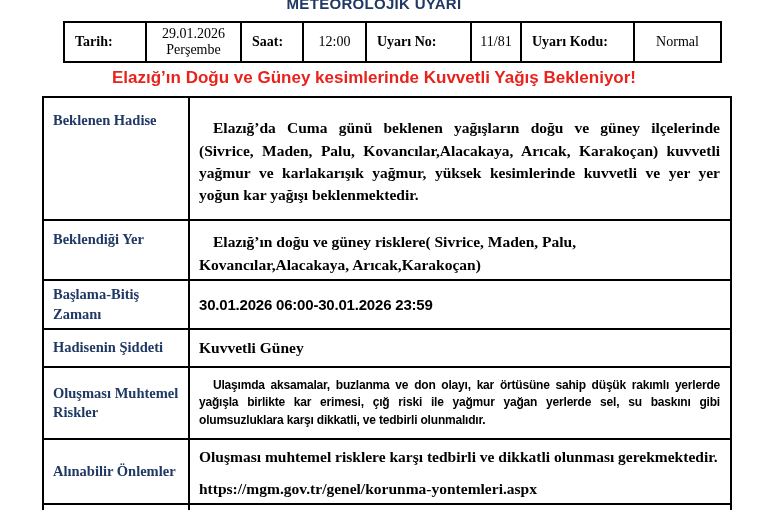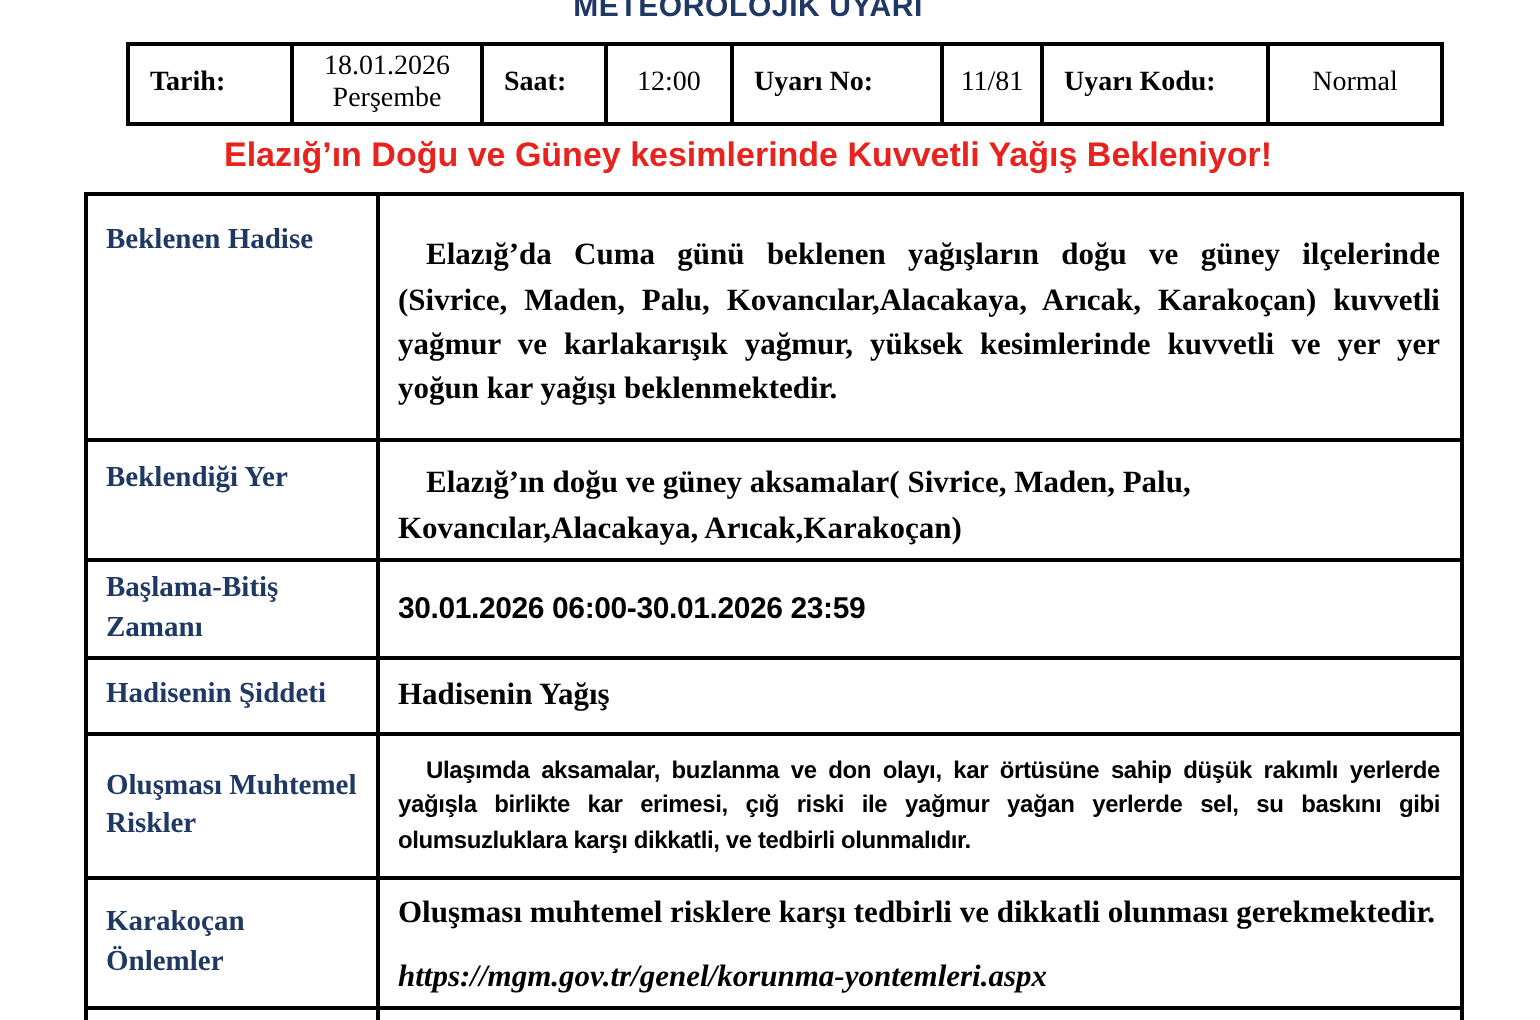--- a/index.html
+++ b/index.html
@@ -78,21 +78,21 @@
     font-size: 15.5px;
     padding: 3px 10px 3px 9px;
     line-height: 1.45;
   }
   td.serif { font-family: "Liberation Serif", serif; }
   td.sans  { font-family: "Liberation Sans", sans-serif; font-size: 12px; letter-spacing: -0.2px; line-height: 1.45; }
   td.justify { text-align: justify; }
   td.top-align { vertical-align: top; padding-top: 10px; }
   .indent { text-indent: 14px; }
   .measure-line1 { margin-top: 2px; }
-  .measure-line2 { margin-top: 9px; font-style: italic; }
+  .measure-line2 { margin-top: 9px; }
   td.center-content { text-align: center; }
 
   
   tr.r1 td { height: 104px; }
   tr.r2 td { height: 45px; }
   tr.r3 td { height: 34px; }
   tr.r4 td { height: 28px; }
   tr.r5 td { height: 62px; }
   tr.r6 td { height: 45px; }
   tr.r7 td { height: 64px; }
@@ -111,21 +111,21 @@
         <col style="width:62px">
         <col style="width:63px">
       <col style="width:105px">
         <col style="width:50px">
         <col style="width:113px">
         <col style="width:87px">
     </colgroup>
     <tbody>
         <tr>
       <td class="lbl">Tarih:</td>
-      <td class="val">18.01.2026 Perşembe</td>
+      <td class="val">29.01.2026 Perşembe</td>
       <td class="lbl">Saat:</td>
       <td class="val">12:00</td>
       <td class="lbl">Uyarı No:</td>
       <td class="val">11/81</td>
       <td class="lbl">Uyarı Kodu:</td>
       <td class="val">Normal</td>
     </tr>
   </tbody>
     </table>
 
@@ -138,40 +138,40 @@
     </colgroup>
 
     <tbody>
         <tr class="r1">
       <td class="row-label top">Beklenen Hadise</td>
       <td class="row-content serif justify top-align indent">Elazığ’da Cuma günü beklenen yağışların doğu ve güney ilçelerinde (Sivrice, Maden, Palu, Kovancılar,Alacakaya, Arıcak, Karakoçan) kuvvetli yağmur ve karlakarışık yağmur, yüksek kesimlerinde kuvvetli ve yer yer yoğun kar yağışı beklenmektedir.</td>
     </tr>
 
     <tr class="r2">
       <td class="row-label top2">Beklendiği Yer</td>
-      <td class="row-content serif top-align indent">Elazığ’ın doğu ve güney aksamalar( Sivrice, Maden, Palu, Kovancılar,Alacakaya, Arıcak,Karakoçan)</td>
+      <td class="row-content serif top-align indent">Elazığ’ın doğu ve güney risklere( Sivrice, Maden, Palu, Kovancılar,Alacakaya, Arıcak,Karakoçan)</td>
     </tr>
 
     <tr class="r3">
       <td class="row-label">Başlama-Bitiş Zamanı</td>
       <td class="row-content sans" style="font-size:15px;">30.01.2026 06:00-30.01.2026 23:59</td>
     </tr>
 
     <tr class="r4">
       <td class="row-label">Hadisenin Şiddeti</td>
-      <td class="row-content serif">Hadisenin Yağış</td>
+      <td class="row-content serif">Kuvvetli Güney</td>
     </tr>
 
     <tr class="r5">
       <td class="row-label">Oluşması Muhtemel Riskler</td>
       <td class="row-content sans justify indent">Ulaşımda aksamalar, buzlanma ve don olayı, kar örtüsüne sahip düşük rakımlı yerlerde yağışla birlikte kar erimesi, çığ riski ile yağmur yağan yerlerde sel, su baskını gibi olumsuzluklara karşı dikkatli, ve tedbirli olunmalıdır.</td>
     </tr>
 
     <tr class="r6">
-      <td class="row-label">Karakoçan Önlemler</td>
+      <td class="row-label">Alınabilir Önlemler</td>
       <td class="row-content serif top-align" style="padding-top:4px;">
         <div class="measure-line1">Oluşması muhtemel risklere karşı tedbirli ve dikkatli olunması gerekmektedir.</div>
         <div class="measure-line2">https://mgm.gov.tr/genel/korunma-yontemleri.aspx</div>
       </td>
     </tr>
 
     <tr class="r7">
       <td class="row-label">Uyarı Yapan Merkez</td>
       <td class="row-content serif center-content">
         

